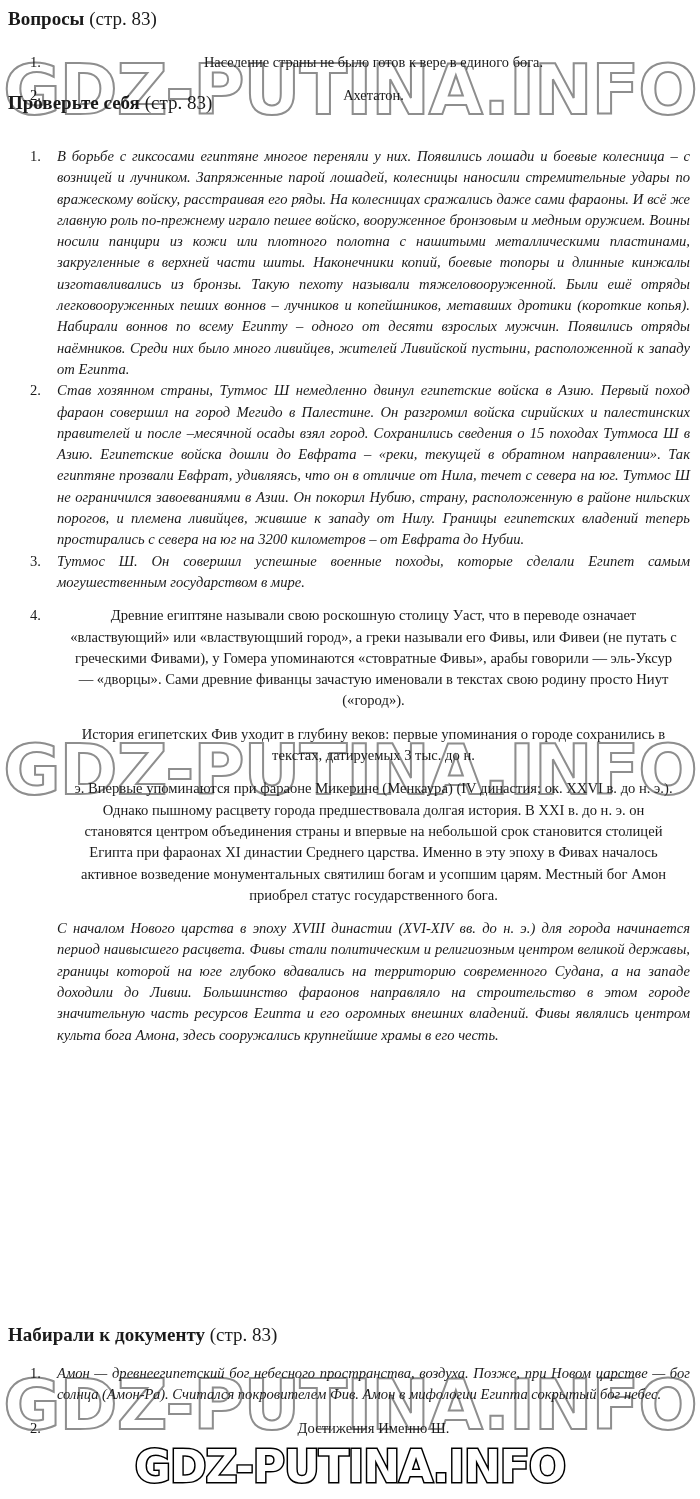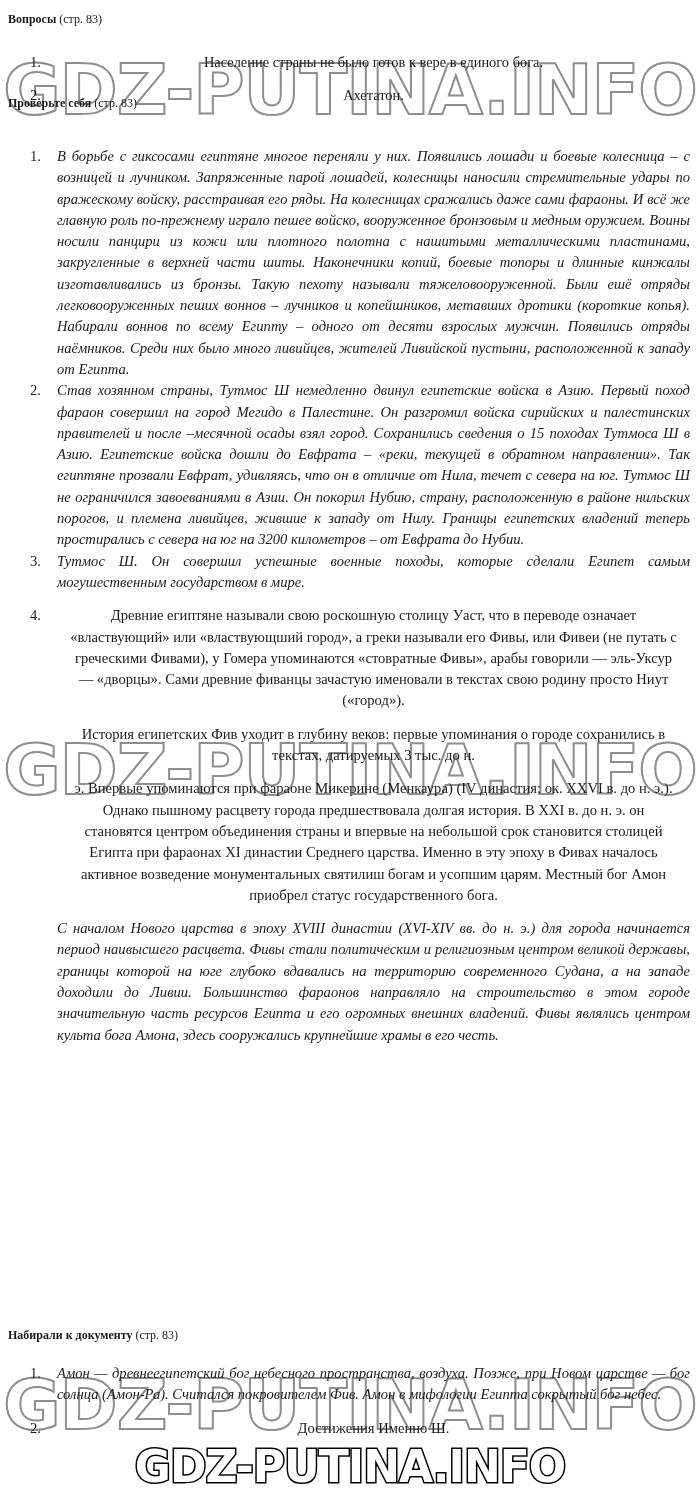--- a/index.html
+++ b/index.html
@@ -22,21 +22,21 @@
     position: relative;
     width: 700px;
     height: 1499px;
     box-sizing: border-box;
   }
 
   
   .heading {
     position: absolute;
     left: 8px;
-    font-size: 12px;
+    font-size: 19px;
     line-height: 18px;
     white-space: nowrap;
     z-index: 5;
   }
   .heading .h-bold {
     font-weight: bold;
   }
   .heading .h-reg {
     font-weight: normal;
   }

